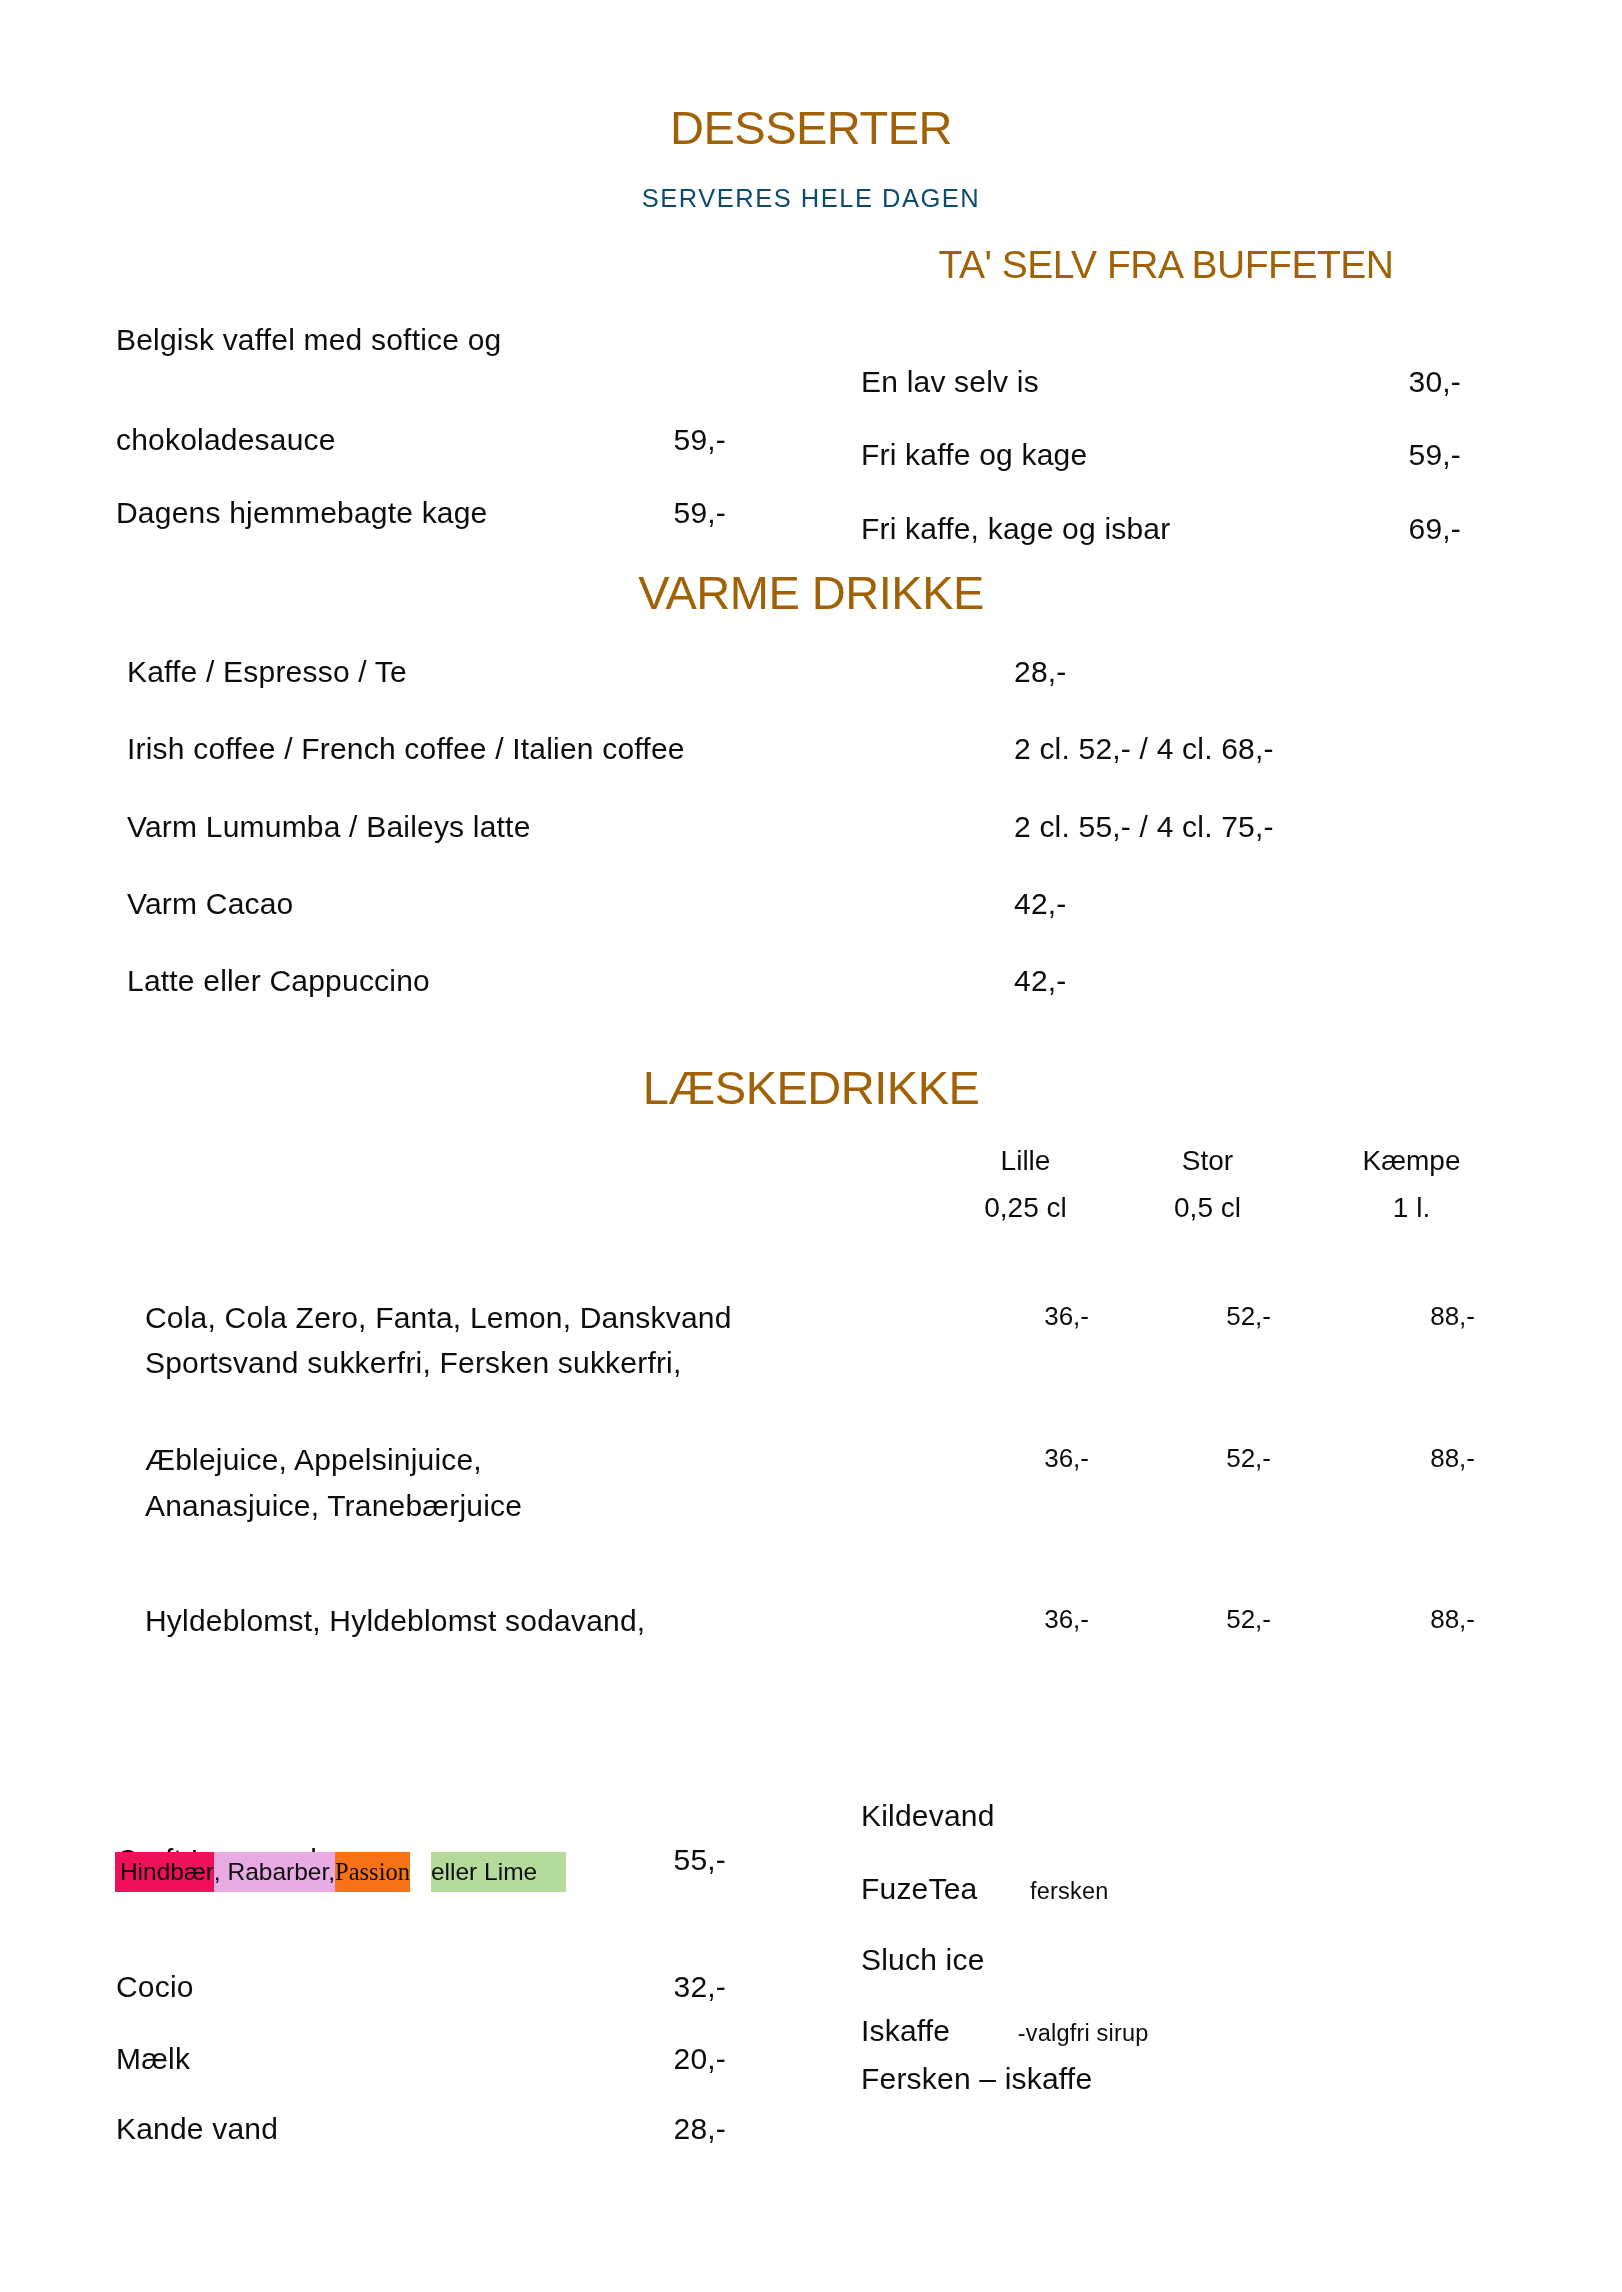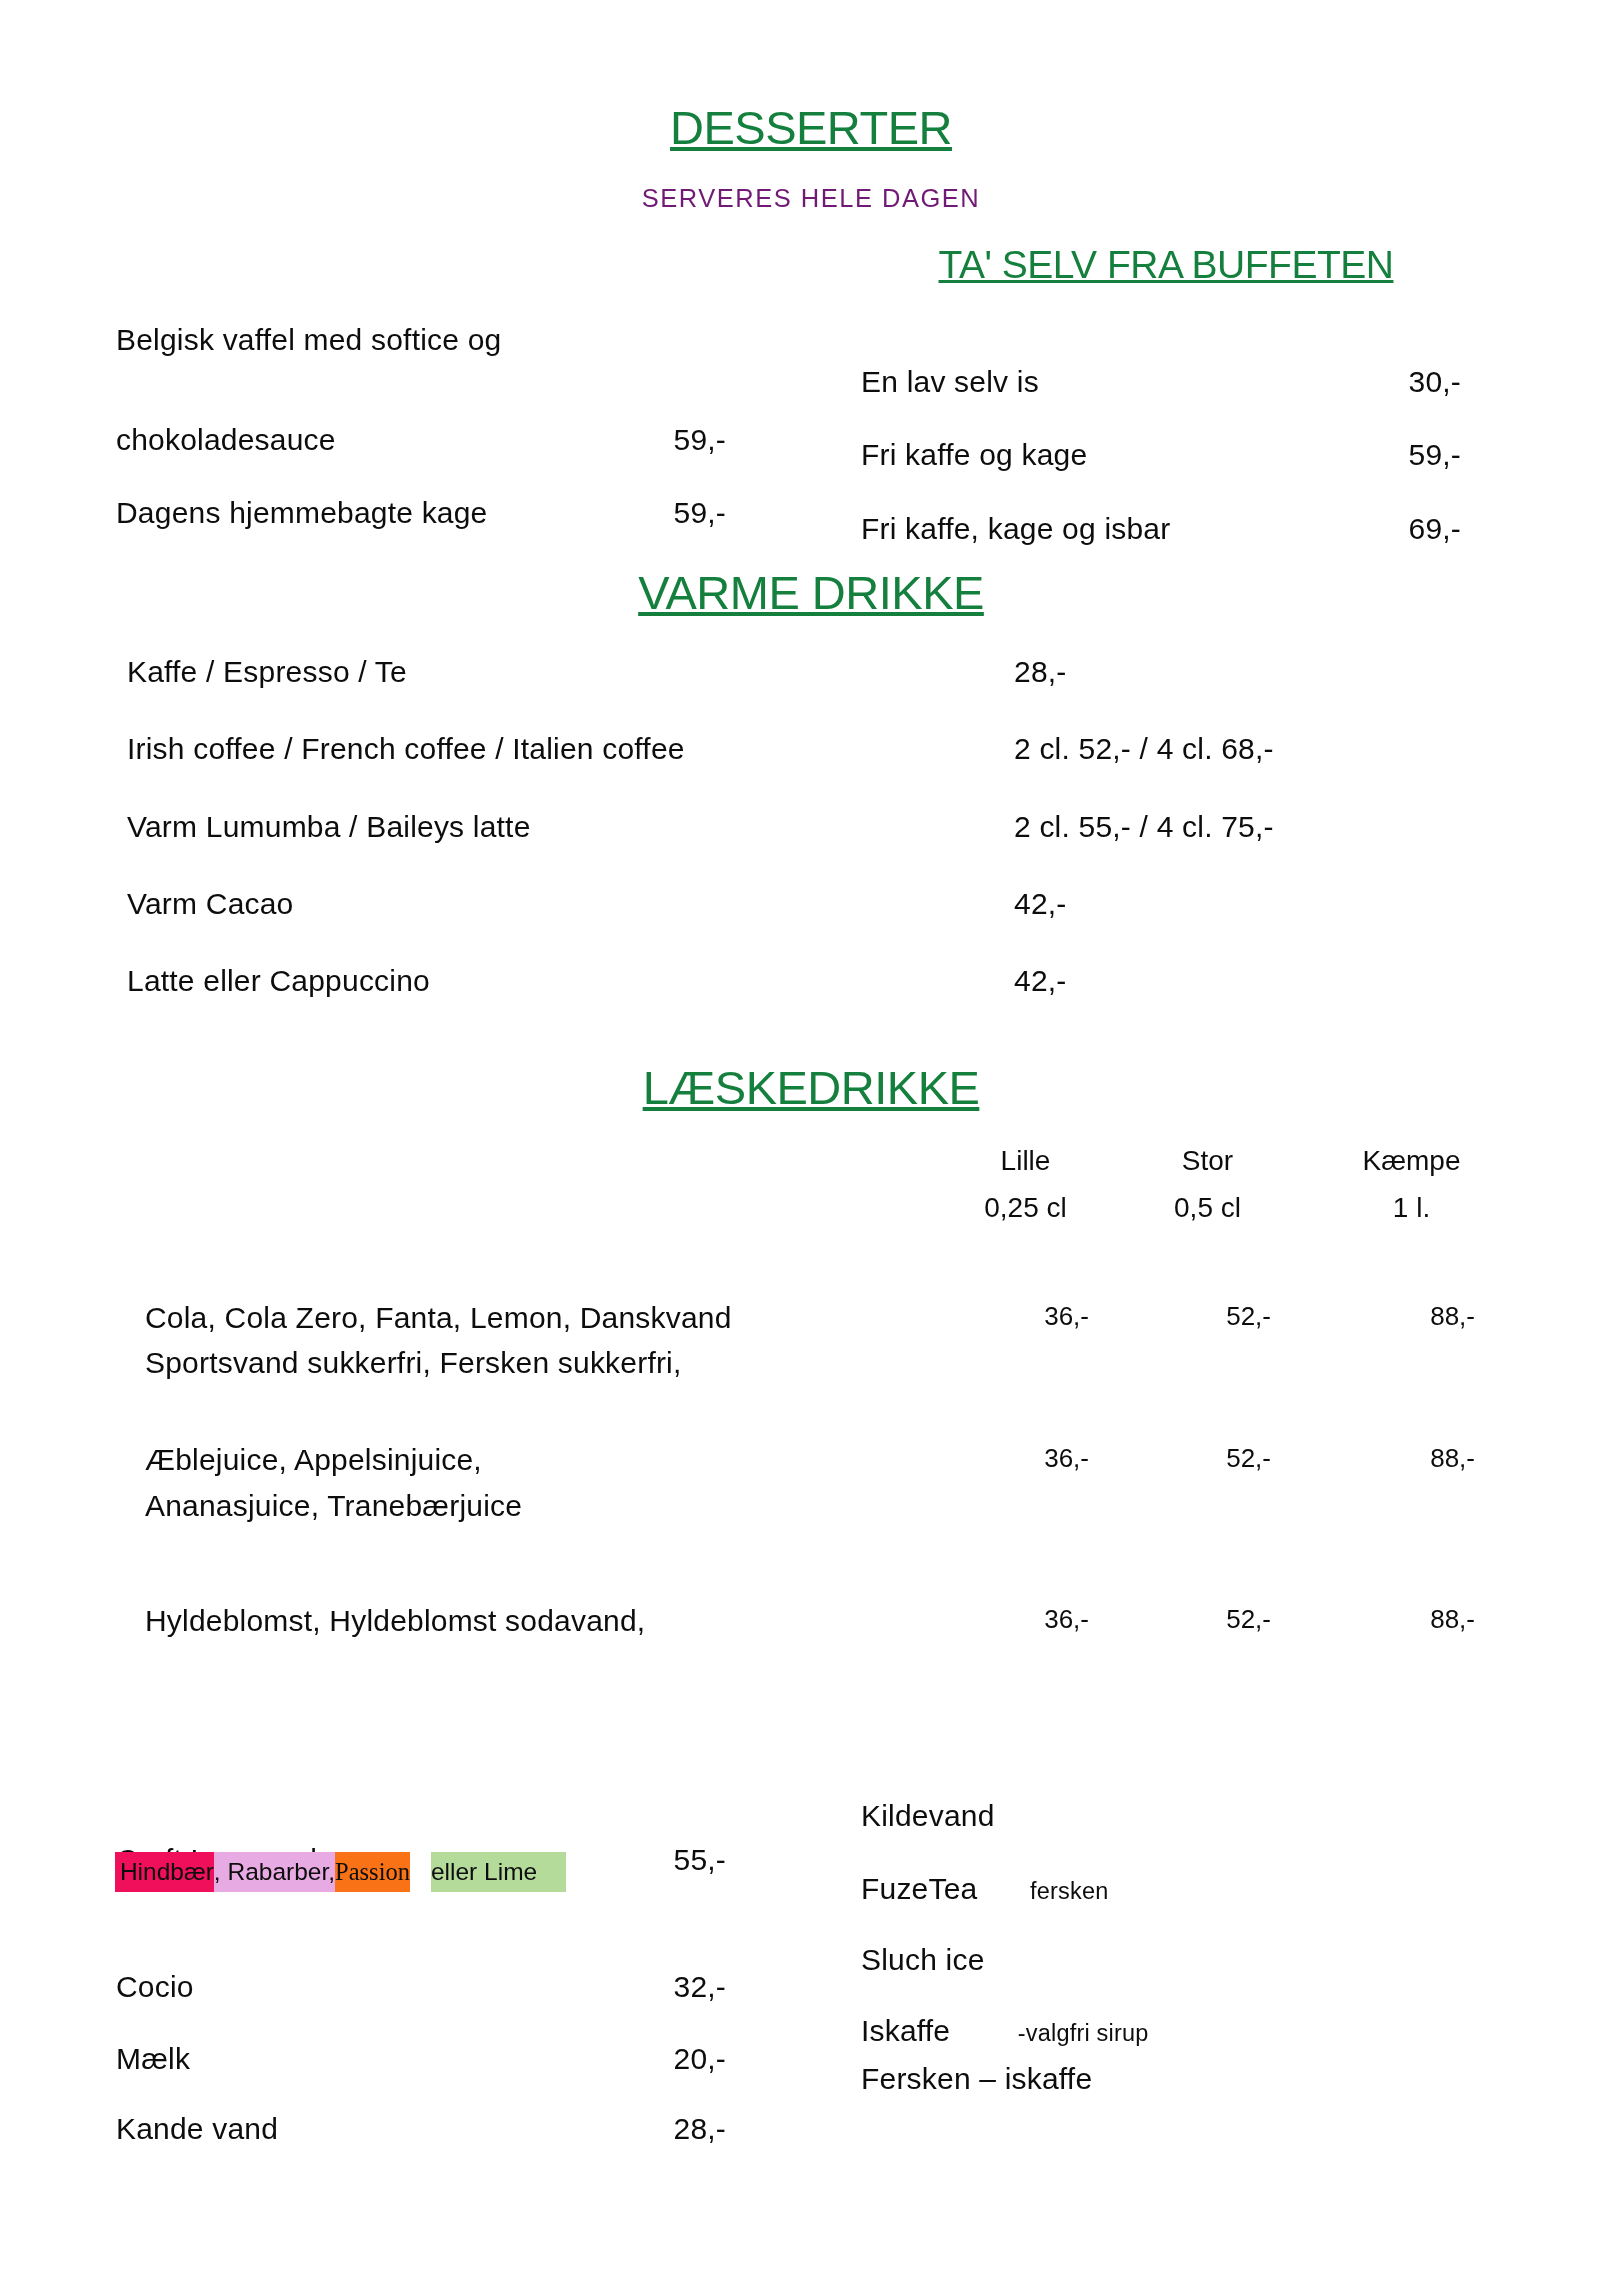--- a/index.html
+++ b/index.html
@@ -5,23 +5,23 @@
   html,body{margin:0;padding:0;background:#ffffff;}
   .page{
     position:relative;
     width:1622px;height:2293px;
     background:#ffffff;
     font-family:"Liberation Sans","DejaVu Sans",sans-serif;
     color:#0d0d0d;
     overflow:hidden;
   }
   .abs{position:absolute;line-height:1.12;}
-  .teal{color:#15803d;text-decoration:underline;}
+  .teal{color:#a16207;}
   .title{font-size:47px;letter-spacing:-0.5px;width:100%;text-align:center;font-weight:500;}
-  .subtitle{font-size:25.5px;letter-spacing:1.5px;width:100%;text-align:center;color:#701a75;}
+  .subtitle{font-size:25.5px;letter-spacing:1.5px;width:100%;text-align:center;color:#0c4a6e;}
   .subhead{font-size:39px;letter-spacing:-0.5px;font-weight:500;text-align:center;}
   .item{font-size:30px;letter-spacing:0.2px;}
   .row{display:flex;justify-content:space-between;align-items:baseline;margin-top:44px;}
   .price{white-space:nowrap;}
   .vprice{position:absolute;left:887px;top:0;white-space:nowrap;}
   .cell{position:absolute;width:127px;text-align:right;font-size:26px;}
   .colhead{position:absolute;width:147px;text-align:center;font-size:28px;}
   .note{font-size:23.5px;letter-spacing:0.2px;}
   .hl{font-size:24.5px;line-height:33px;white-space:nowrap;}
   .hl span{display:inline-block;padding:2.9px 0 3.9px 0;}

